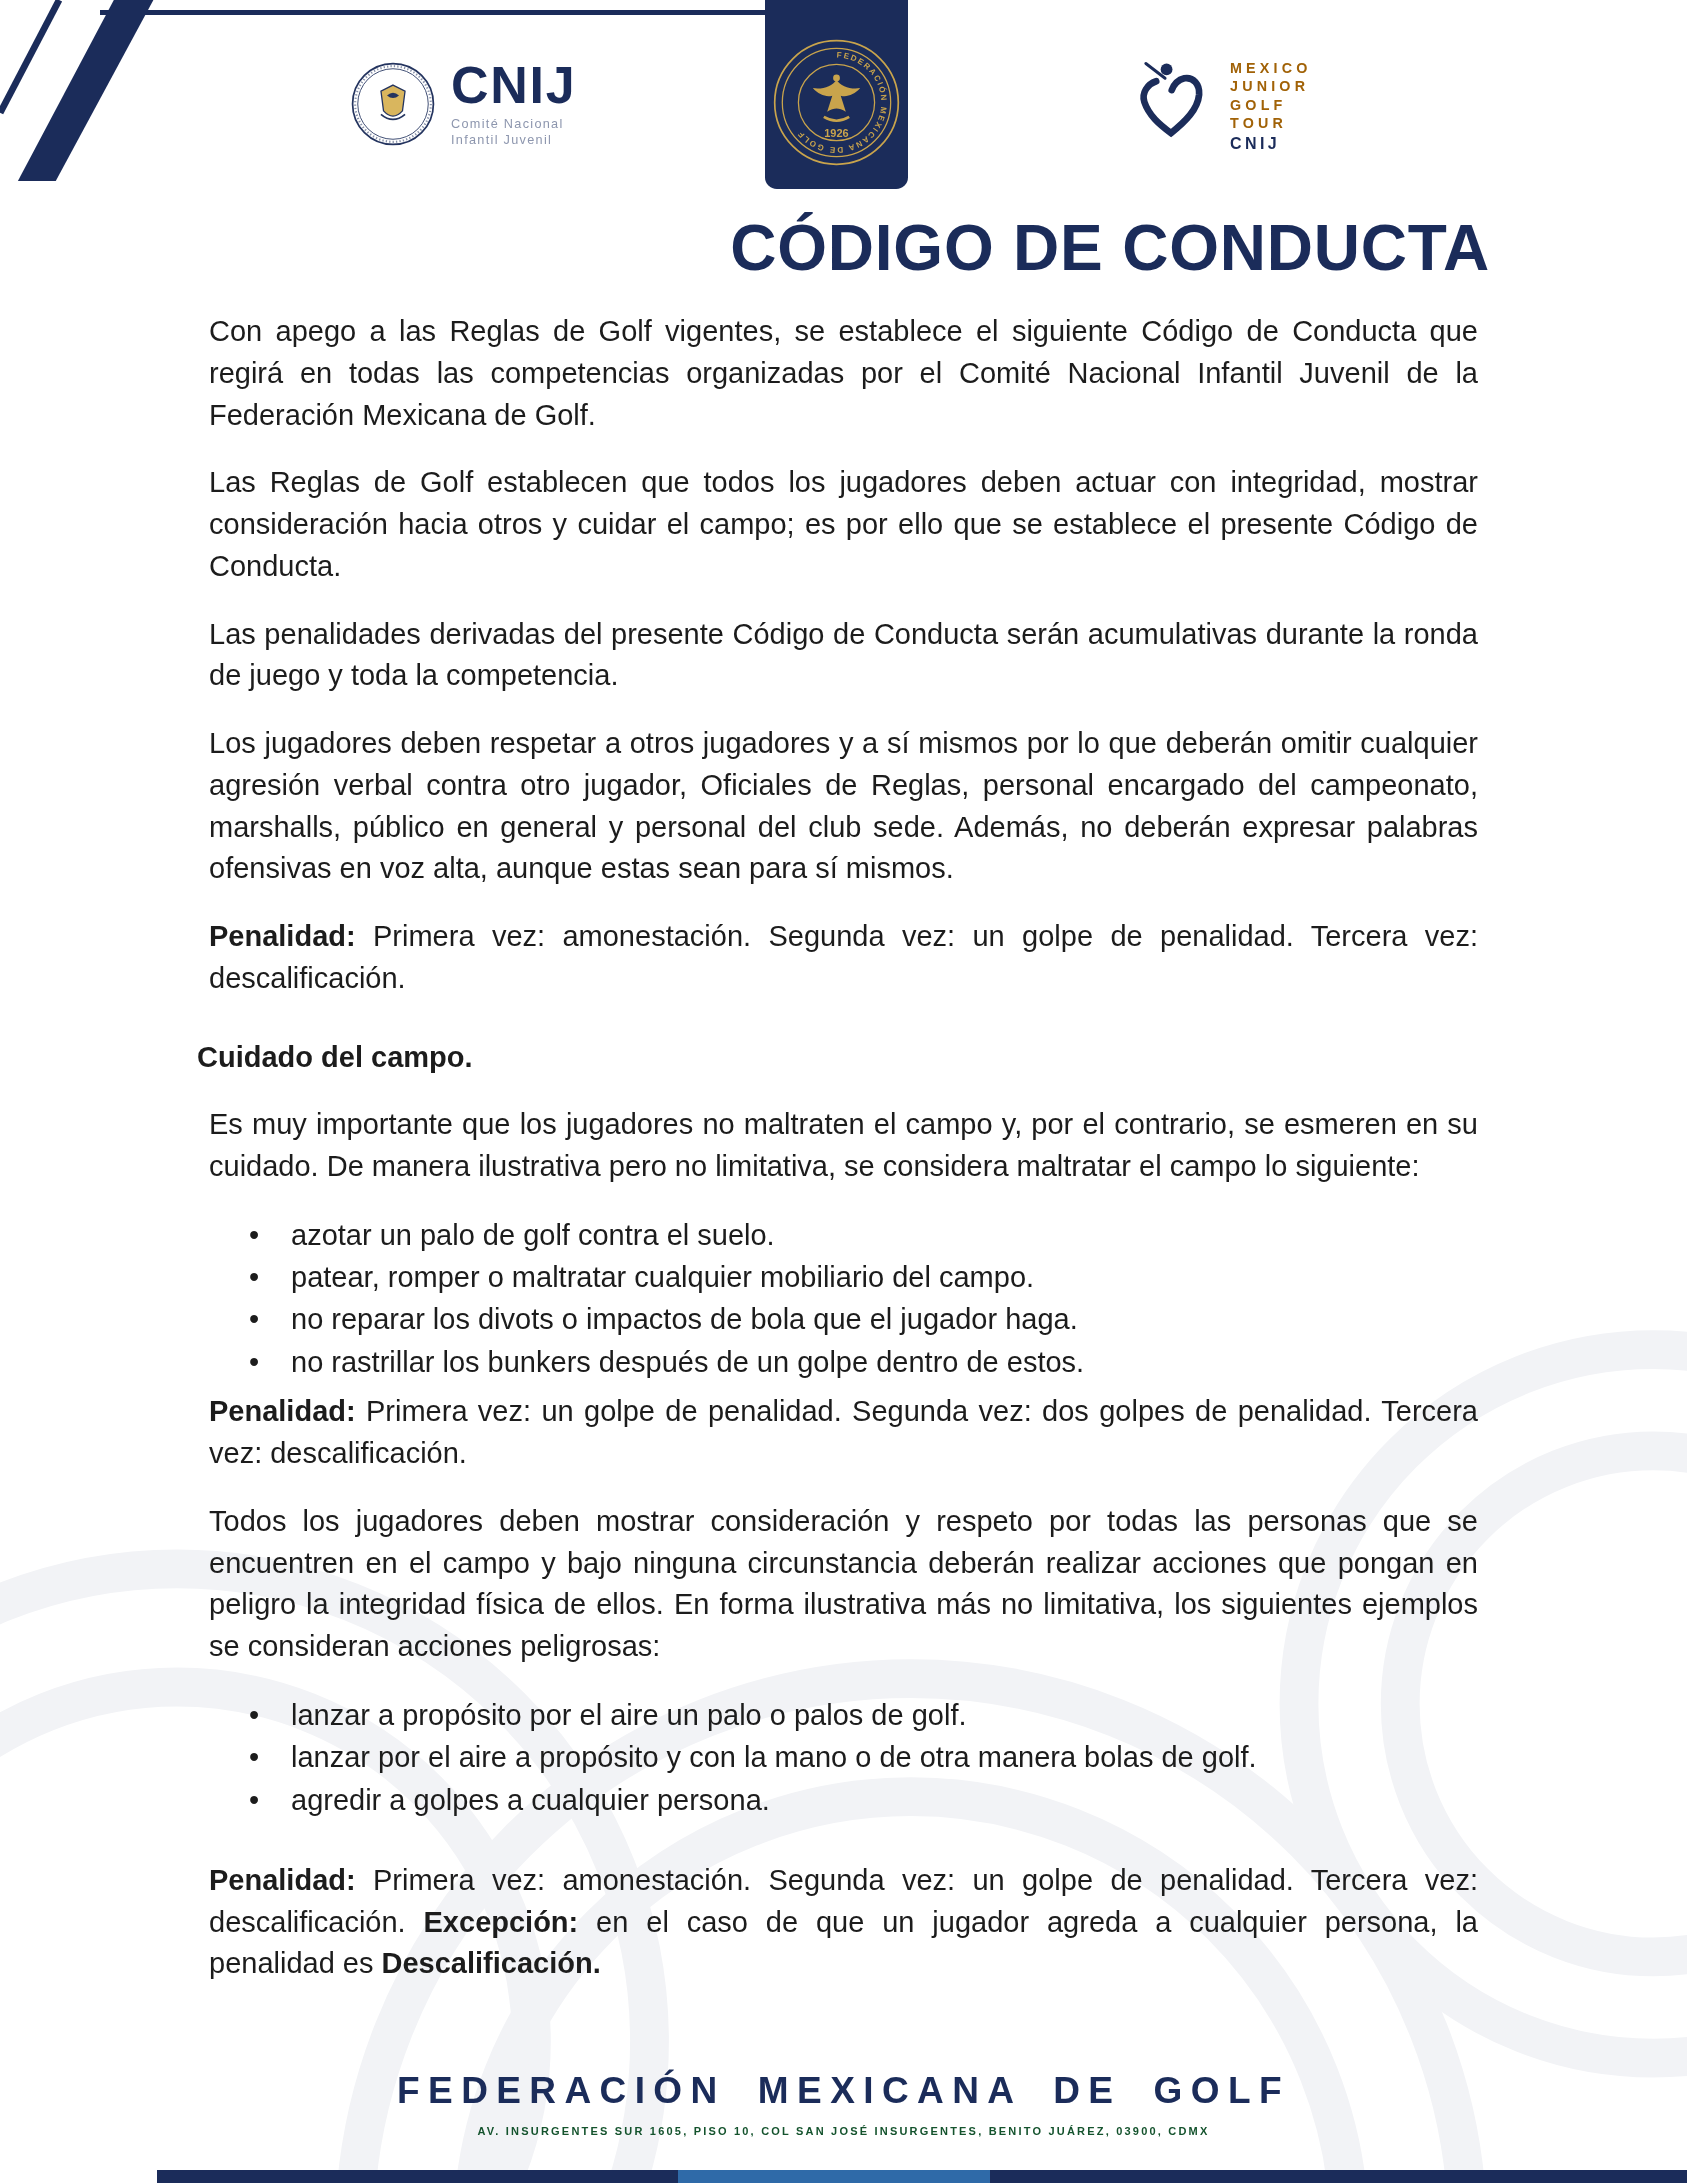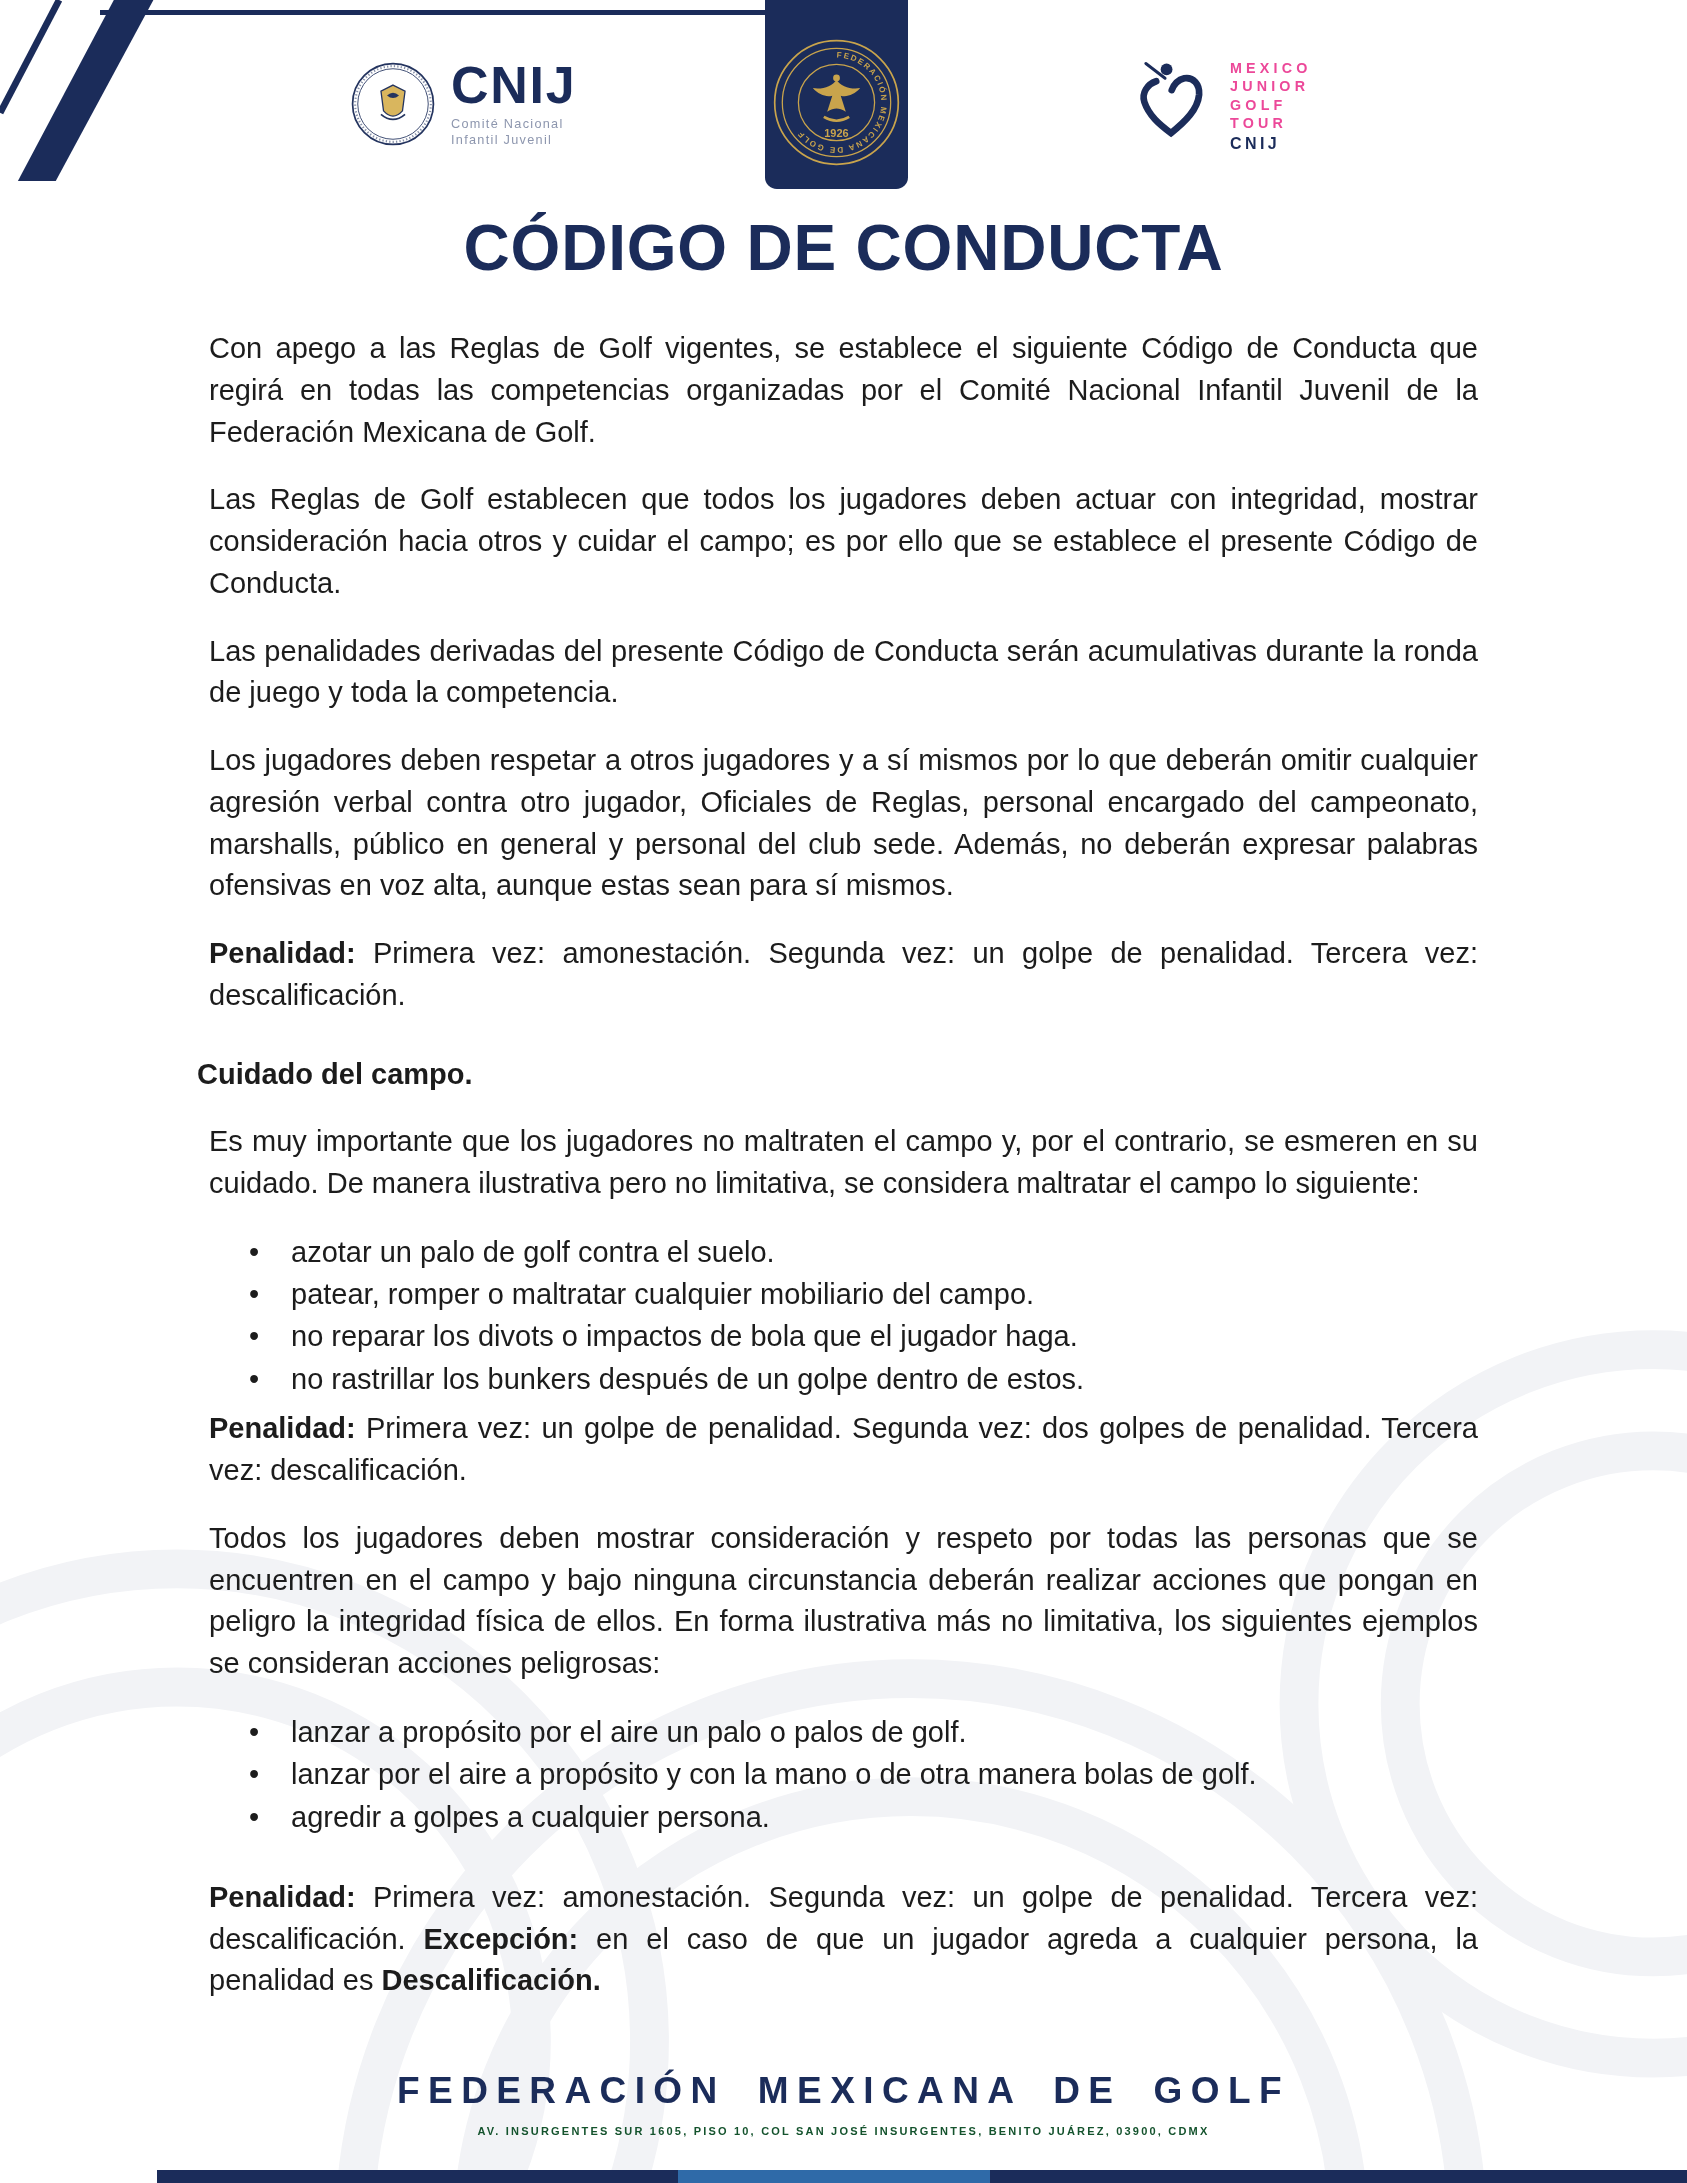--- a/index.html
+++ b/index.html
@@ -37,31 +37,31 @@
   .cnij-subtitle {
     margin-top: 5.9px; font-size: 12.7px; color: #8d96ae; letter-spacing: 1.3px; line-height: 1.25;
     font-weight: normal;
   }
   .logo-right {
     position: absolute; top: 57px; left: 1134px; z-index: 3;
     display: flex; align-items: flex-start;
   }
   .tour-text { margin-left: 22px; padding-top: 1.7px; }
   .tour-line {
-    font-size: 14.3px; font-weight: bold; color: #ec4899; letter-spacing: 4.2px; line-height: 18.6px;
+    font-size: 14.3px; font-weight: bold; color: #a16207; letter-spacing: 4.2px; line-height: 18.6px;
   }
   .tour-cnij {
     font-size: 16px; font-weight: 900; color: #1b2c5a; letter-spacing: 3.4px; line-height: 22px;
   }
   
   .doc {
     position: absolute; top: 211px; left: 197px; right: 197px; z-index: 1;
   }
   .doc h1 {
-    margin: 0 0 43px; text-align: center; color: #1b2c5a;
+    margin: 0 0 26px; text-align: right; color: #1b2c5a;
     font-size: 64px; font-weight: 900; letter-spacing: 0.8px;
   }
   .doc p {
     margin: 0 12px 26px; font-size: 29px; line-height: 1.44; text-align: justify;
   }
   .doc .heading {
     margin: 37px 0 26px; font-size: 29px; line-height: 1.44; font-weight: bold; text-align: left;
   }
   .doc .heading.just { text-align: justify; }
   .doc ul { list-style: none; margin: 0 0 8.4px; padding: 0; }

